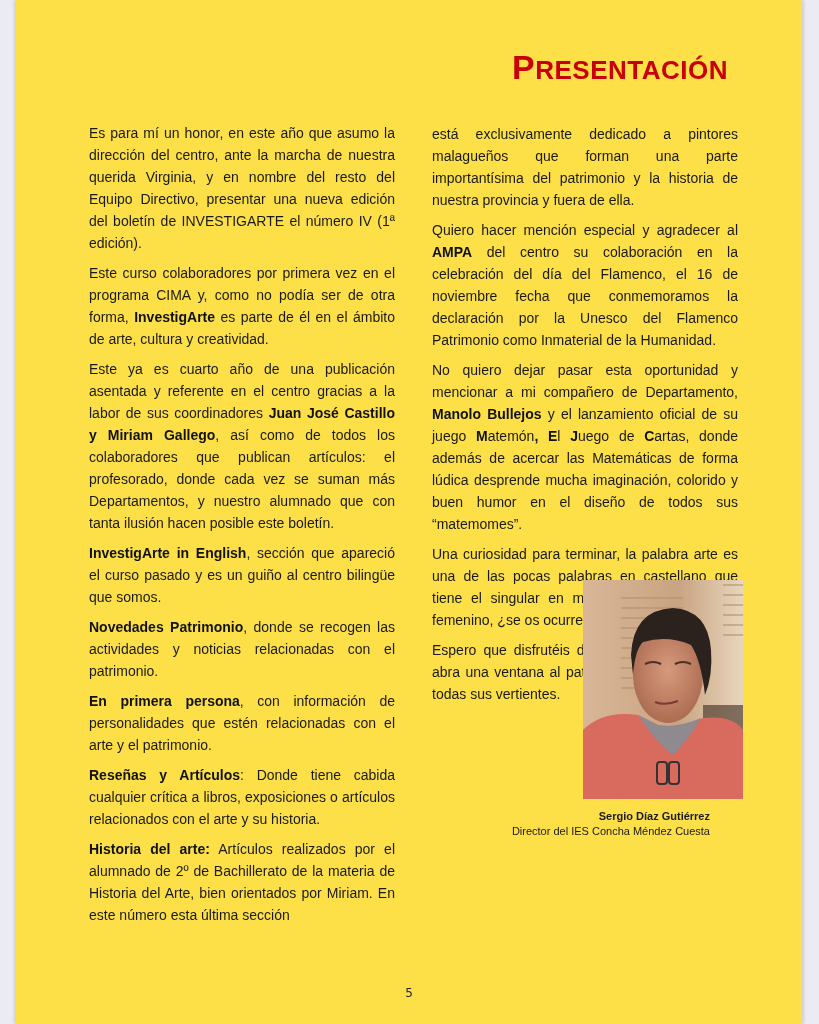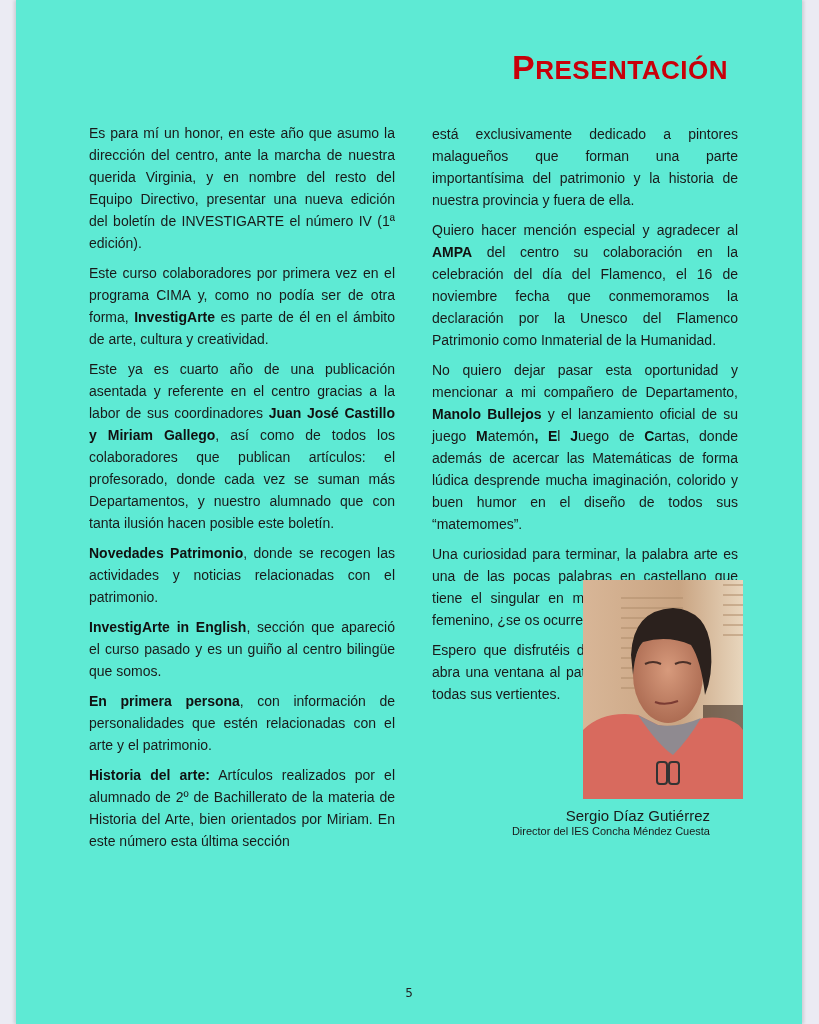--- a/index.html
+++ b/index.html
@@ -3,21 +3,21 @@
 <meta charset="utf-8">
 <style>
   html, body { margin: 0; padding: 0; }
   body {
     width: 819px; height: 1024px; overflow: hidden;
     background: #ebebf3;
     font-family: "Liberation Sans", sans-serif;
   }
   .page {
     position: absolute; left: 16px; top: 0; width: 786px; height: 1024px;
-    background: #5eead4;
+    background: #fde047;
     box-shadow: -2px 0 3px rgba(0,0,0,0.12), 2px 0 3px rgba(0,0,0,0.12);
   }
   .title {
     position: absolute; right: 74px; top: 48px;
     color: #c8000a; font-weight: bold; font-size: 30px; letter-spacing: 0.5px;
     font-family: "Liberation Sans", sans-serif;
   }
   .title .big { font-size: 34px; }
   .title .small { font-size: 26px; }
   .col {
@@ -29,41 +29,42 @@
   .col.right { left: 416px; top: 123px; }
   .col p { margin: 0 0 8px 0; }
   .col b { font-weight: bold; color: #111; }
   .photo {
     position: absolute; left: 567px; top: 580px; width: 160px; height: 219px;
     overflow: hidden; background: #d9b89a;
   }
   .sig {
     position: absolute; right: 92px; top: 808px; text-align: right; color: #1a1a1a;
   }
-  .sig .name { font-weight: normal; font-size: 15px; line-height: 16px; }
+  .sig .name { font-weight: bold; font-size: 11px; line-height: 16px; }
   .sig .role { font-size: 11px; line-height: 14px; }
   .pagenum {
     position: absolute; left: 0; width: 786px; top: 986px; text-align: center;
     font-size: 12px; color: #222; font-family: "DejaVu Sans", sans-serif;
   }
 </style>
 </head>
 <body>
 
 <div class="page">
 
   <div class="title"><span class="big">P</span><span class="small">RESENTACIÓN</span></div>
 
   <div class="col left">
     <p>Es para mí un honor, en este año que asumo la dirección del centro, ante la marcha de nuestra querida Virginia, y en nombre del resto del Equipo Directivo, presentar una nueva edición del boletín de INVESTIGARTE el número IV (1ª edición).</p>
     <p><span>Este curso colaboradores por primera vez en el programa CIMA y, como no podía ser de otra forma, </span><b>InvestigArte</b><span> es parte de él en el ámbito de arte, cultura y creatividad.</span></p>
     <p><span>Este ya es cuarto año de una publicación asentada y referente en el centro gracias a la labor de sus coordinadores </span><b>Juan José Castillo y Miriam Gallego</b><span>, así como de todos los colaboradores que publican artículos: el profesorado, donde cada vez se suman más Departamentos, y nuestro alumnado que con tanta ilusión hacen posible este boletín.</span></p>
+    <p><b>InvestigArte in English</b><span>, sección que apareció el curso pasado y es un guiño al centro bilingüe que somos.</span></p>
     <p><b>Novedades Patrimonio</b><span>, donde se recogen las actividades y noticias relacionadas con el patrimonio.</span></p>
-    <p><b>InvestigArte in English</b><span>, sección que apareció el curso pasado y es un guiño al centro bilingüe que somos.</span></p>
     <p><b>En primera persona</b><span>, con información de personalidades que estén relacionadas con el arte y el patrimonio.</span></p>
+    <p><b>Reseñas y Artículos</b><span>: Donde tiene cabida cualquier crítica a libros, exposiciones o artículos relacionados con el arte y su historia.</span></p>
     <p><b>Historia del arte:</b><span> Artículos realizados por el alumnado de 2º de Bachillerato de la materia de Historia del Arte, bien orientados por Miriam. En este número esta última sección</span></p>
   </div>
 
   <div class="col right">
     <p>está exclusivamente dedicado a pintores malagueños que forman una parte importantísima del patrimonio y la historia de nuestra provincia y fuera de ella.</p>
     <p><span>Quiero hacer mención especial y agradecer al </span><b>AMPA</b><span> del centro su colaboración en la celebración del día del Flamenco, el 16 de noviembre fecha que conmemoramos la declaración por la Unesco del Flamenco Patrimonio como Inmaterial de la Humanidad.</span></p>
     <p><span>No quiero dejar pasar esta oportunidad y mencionar a mi compañero de Departamento, </span><b>Manolo Bullejos</b><span> y el lanzamiento oficial de su juego </span><b>M</b><span>atemón</span><b>,</b><b> E</b><span>l </span><b>J</b><span>uego de </span><b>C</b><span>artas, donde además de acercar las Matemáticas de forma lúdica desprende mucha imaginación, colorido y buen humor en el diseño de todos sus “matemomes”.</span></p>
     <p>Una curiosidad para terminar, la palabra arte es una de las pocas palabras en castellano que tiene el singular en masculino y el plural en femenino, ¿se os ocurre alguna más?</p>
     <p>Espero que disfrutéis de este número y se os abra una ventana al patrimonio y a las artes en todas sus vertientes.</p>
   </div>

